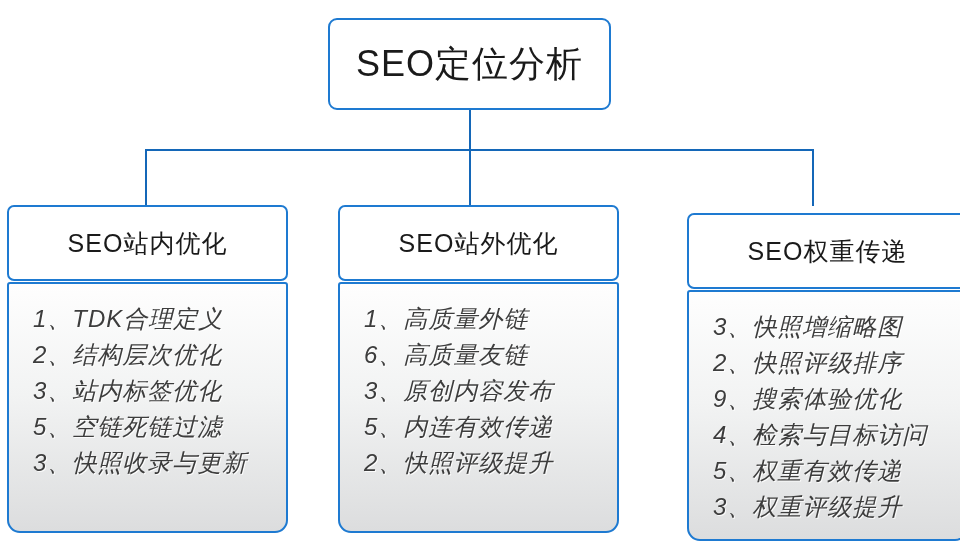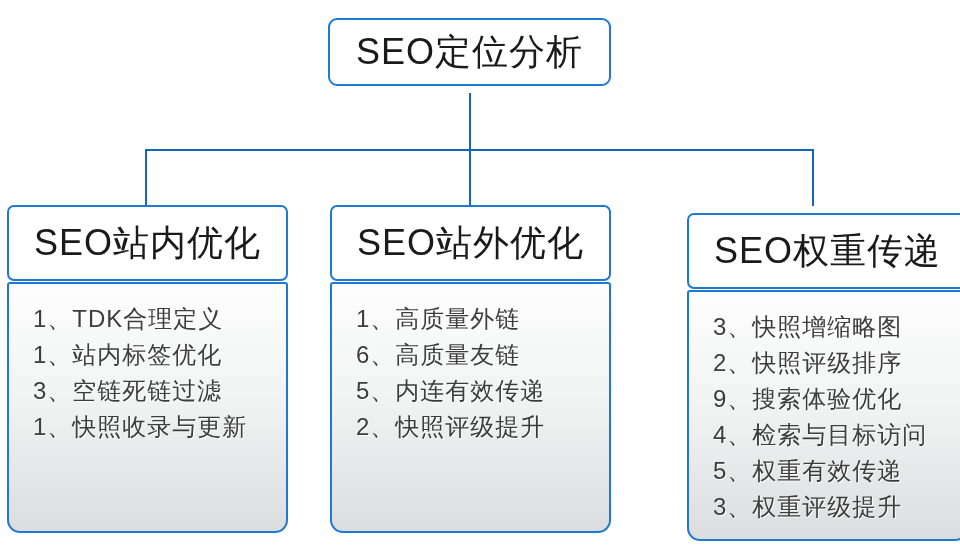--- a/index.html
+++ b/index.html
@@ -24,52 +24,52 @@
   .connectors line {
     stroke: #1467b8;
     stroke-width: 2;
     fill: none;
   }
   .root-node {
     position: absolute;
     left: 328px;
     top: 18px;
     width: 283px;
-    height: 68px;
+    height: 92px;
     box-sizing: border-box;
     background: #ffffff;
     border: 2px solid #1e7ad1;
     border-radius: 9px;
     display: flex;
     align-items: center;
     justify-content: center;
     font-size: 36px;
     font-weight: 400;
     letter-spacing: 1px;
     color: #1a1a1a;
   }
   .branch {
     position: absolute;
     top: 205px;
     width: 281px;
   }
   .branch.c0 { left: 7px; }
-  .branch.c1 { left: 330px; }
+  .branch.c1 { left: 338px; }
   .branch.c2 { left: 687px; margin-top: 8px; }
   .branch-title {
     box-sizing: border-box;
     width: 100%;
     height: 76px;
     background: #ffffff;
     border: 2px solid #1e7ad1;
     border-radius: 7px;
     display: flex;
     align-items: center;
     justify-content: center;
-    font-size: 36px;
+    font-size: 25px;
     font-weight: 400;
     letter-spacing: 1px;
     color: #1a1a1a;
   }
   .branch-list {
     box-sizing: border-box;
     width: 100%;
     height: 251px;
     margin-top: 1px;
     background: linear-gradient(to bottom, #fefefe 0%, #f2f3f3 45%, #dcddde 100%);
@@ -78,51 +78,54 @@
     padding: 17px 0 0 24px;
   }
   .branch-item {
     height: 36px;
     line-height: 36px;
     font-size: 24px;
     color: #3d3d3d;
     letter-spacing: 1px;
     white-space: nowrap;
     text-shadow: 1px 1px 0 rgba(255,255,255,0.85);
+    font-style: italic;
   }
 </style>
 </head>
 <body>
 
 <div class="canvas">
 
   <svg class="connectors" viewBox="0 0 960 550" xmlns="http://www.w3.org/2000/svg">
     <line x1="470" y1="93" x2="470" y2="206"></line>
     <line x1="145" y1="150" x2="814" y2="150"></line>
     <line x1="146" y1="150" x2="146" y2="206"></line>
     <line x1="813" y1="150" x2="813" y2="206"></line>
   </svg>
 
   <div class="root-node">SEO定位分析</div>
 
   <div class="branch c0">
     <div class="branch-title">SEO站内优化</div>
     <div class="branch-list">
       <div class="branch-item">1、TDK合理定义</div>
-      <div class="branch-item">1、站内标签优化</div>
-      <div class="branch-item">3、空链死链过滤</div>
-      <div class="branch-item">1、快照收录与更新</div>
+      <div class="branch-item">2、结构层次优化</div>
+      <div class="branch-item">3、站内标签优化</div>
+      <div class="branch-item">5、空链死链过滤</div>
+      <div class="branch-item">3、快照收录与更新</div>
     </div>
   </div>
 
   <div class="branch c1">
     <div class="branch-title">SEO站外优化</div>
     <div class="branch-list">
       <div class="branch-item">1、高质量外链</div>
       <div class="branch-item">6、高质量友链</div>
+      <div class="branch-item">3、原创内容发布</div>
       <div class="branch-item">5、内连有效传递</div>
       <div class="branch-item">2、快照评级提升</div>
     </div>
   </div>
 
   <div class="branch c2">
     <div class="branch-title">SEO权重传递</div>
     <div class="branch-list">
       <div class="branch-item">3、快照增缩略图</div>
       <div class="branch-item">2、快照评级排序</div>

